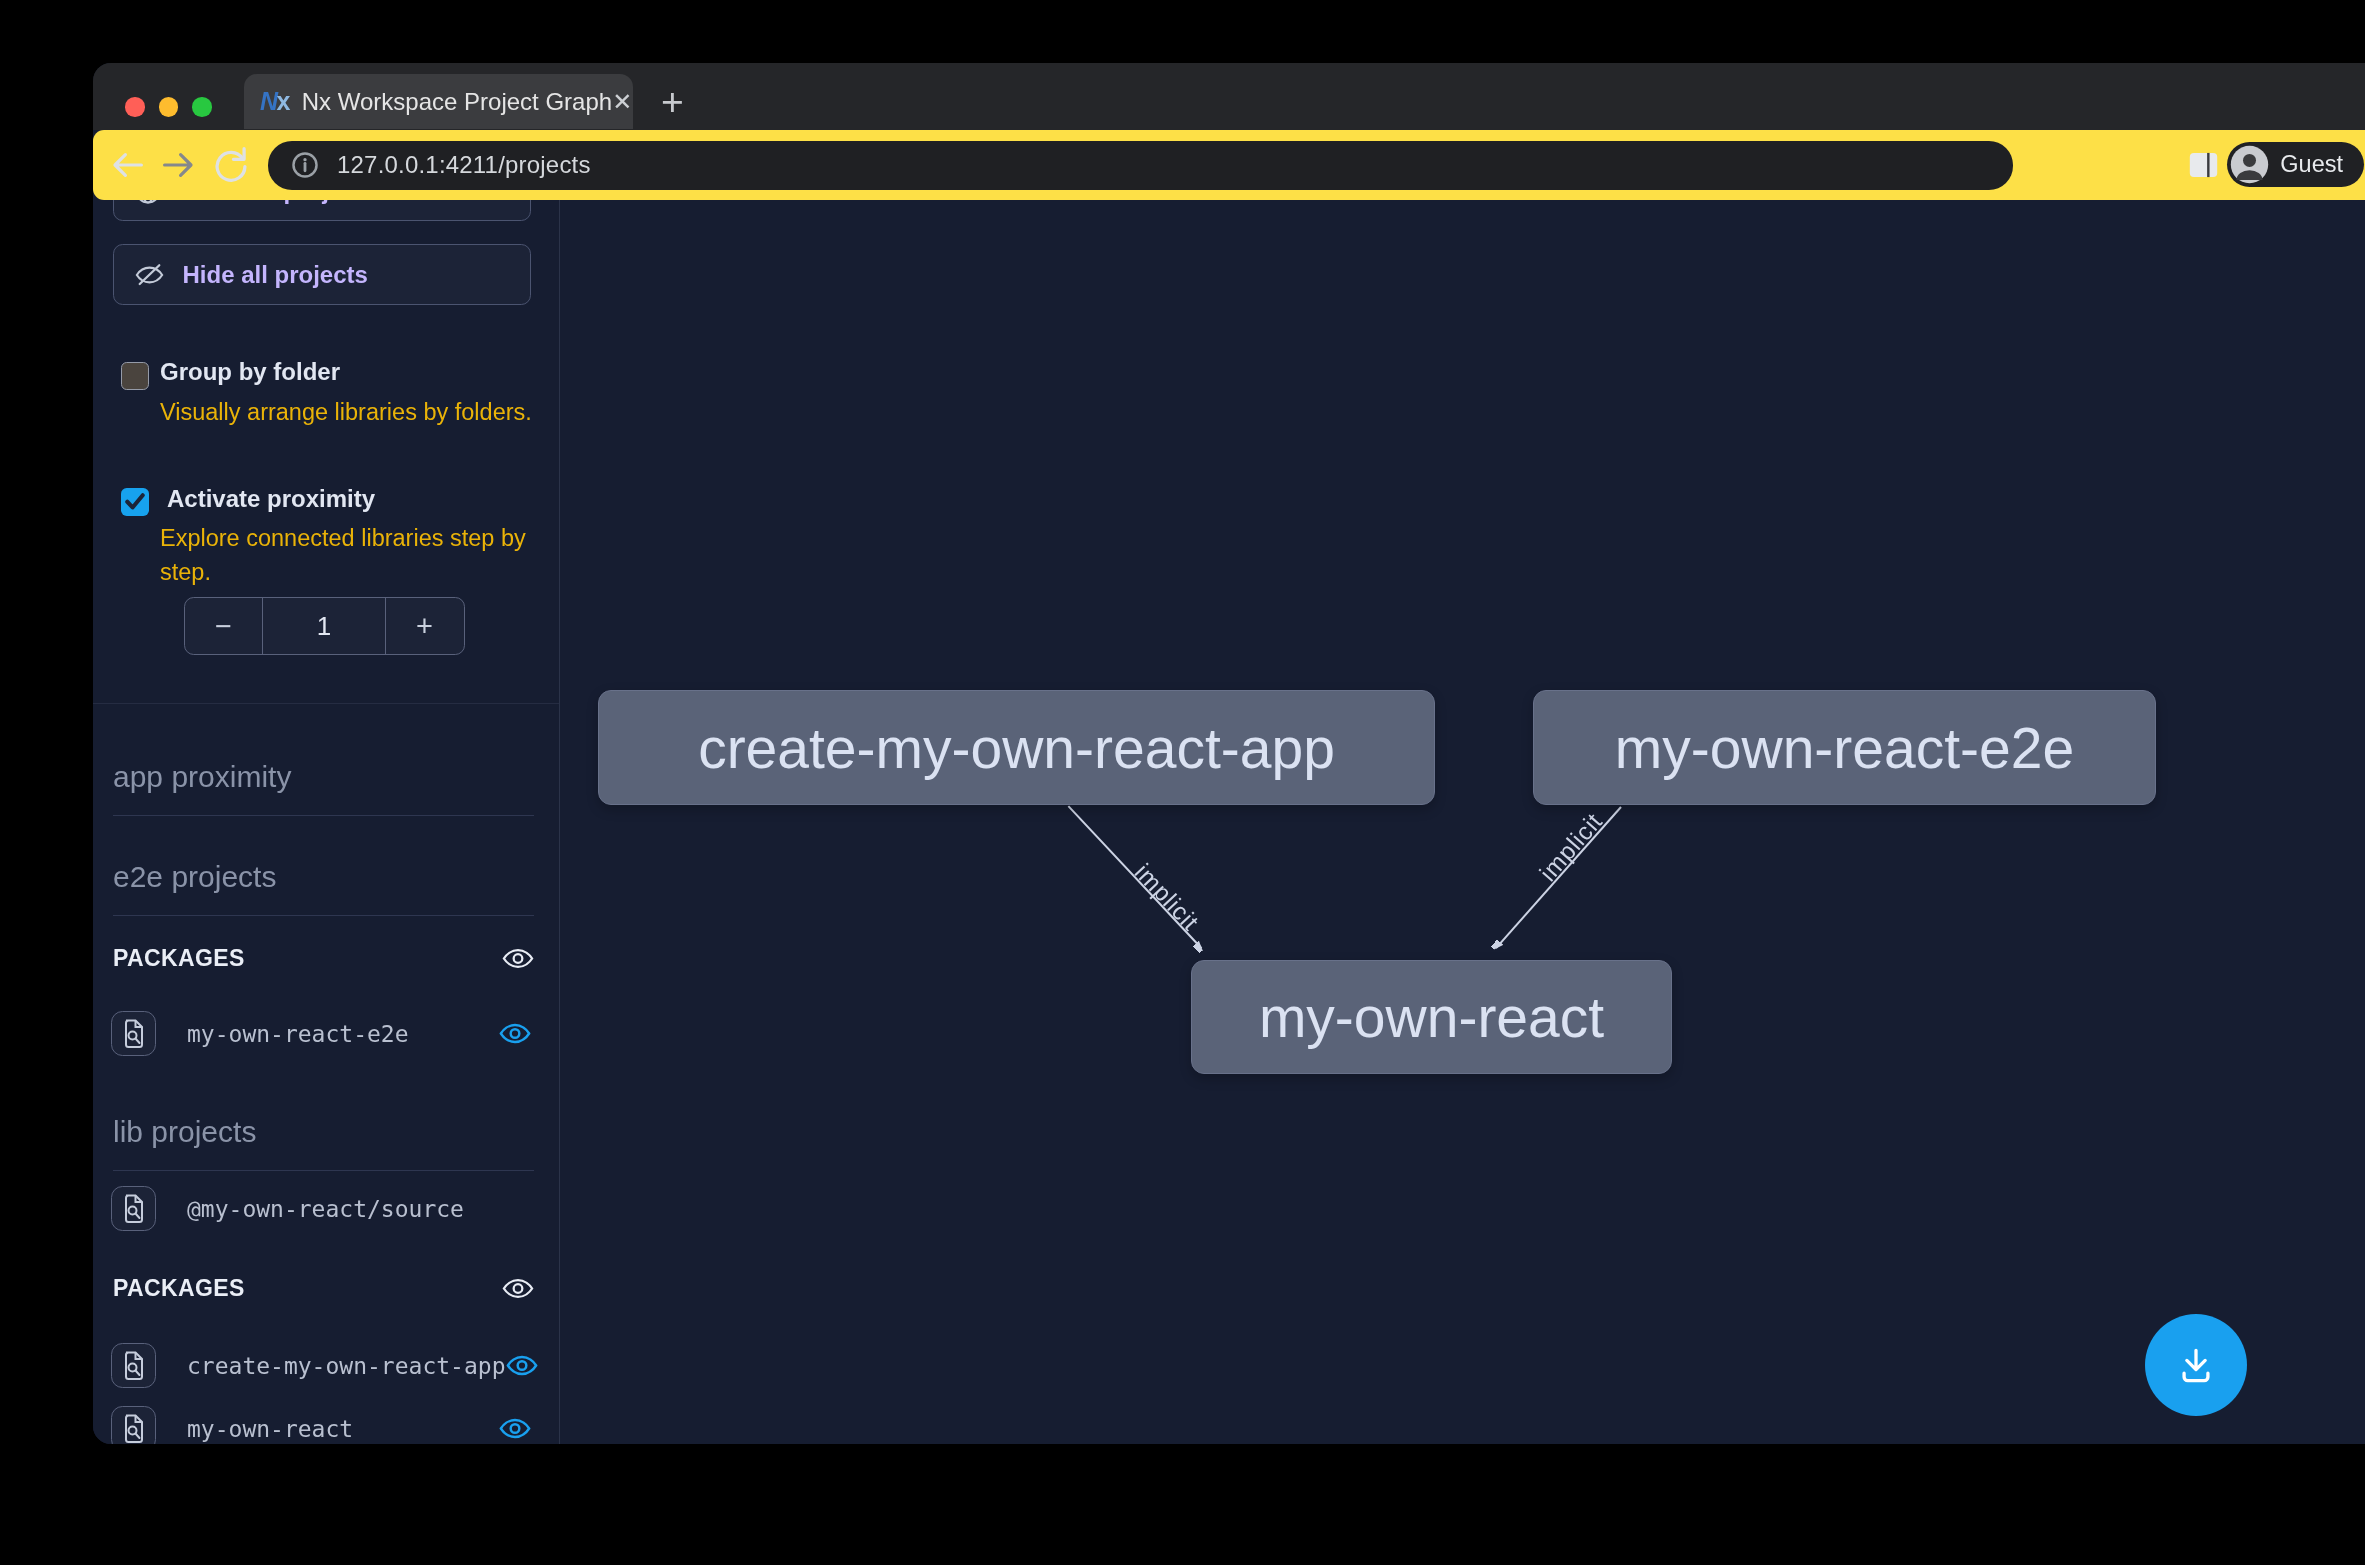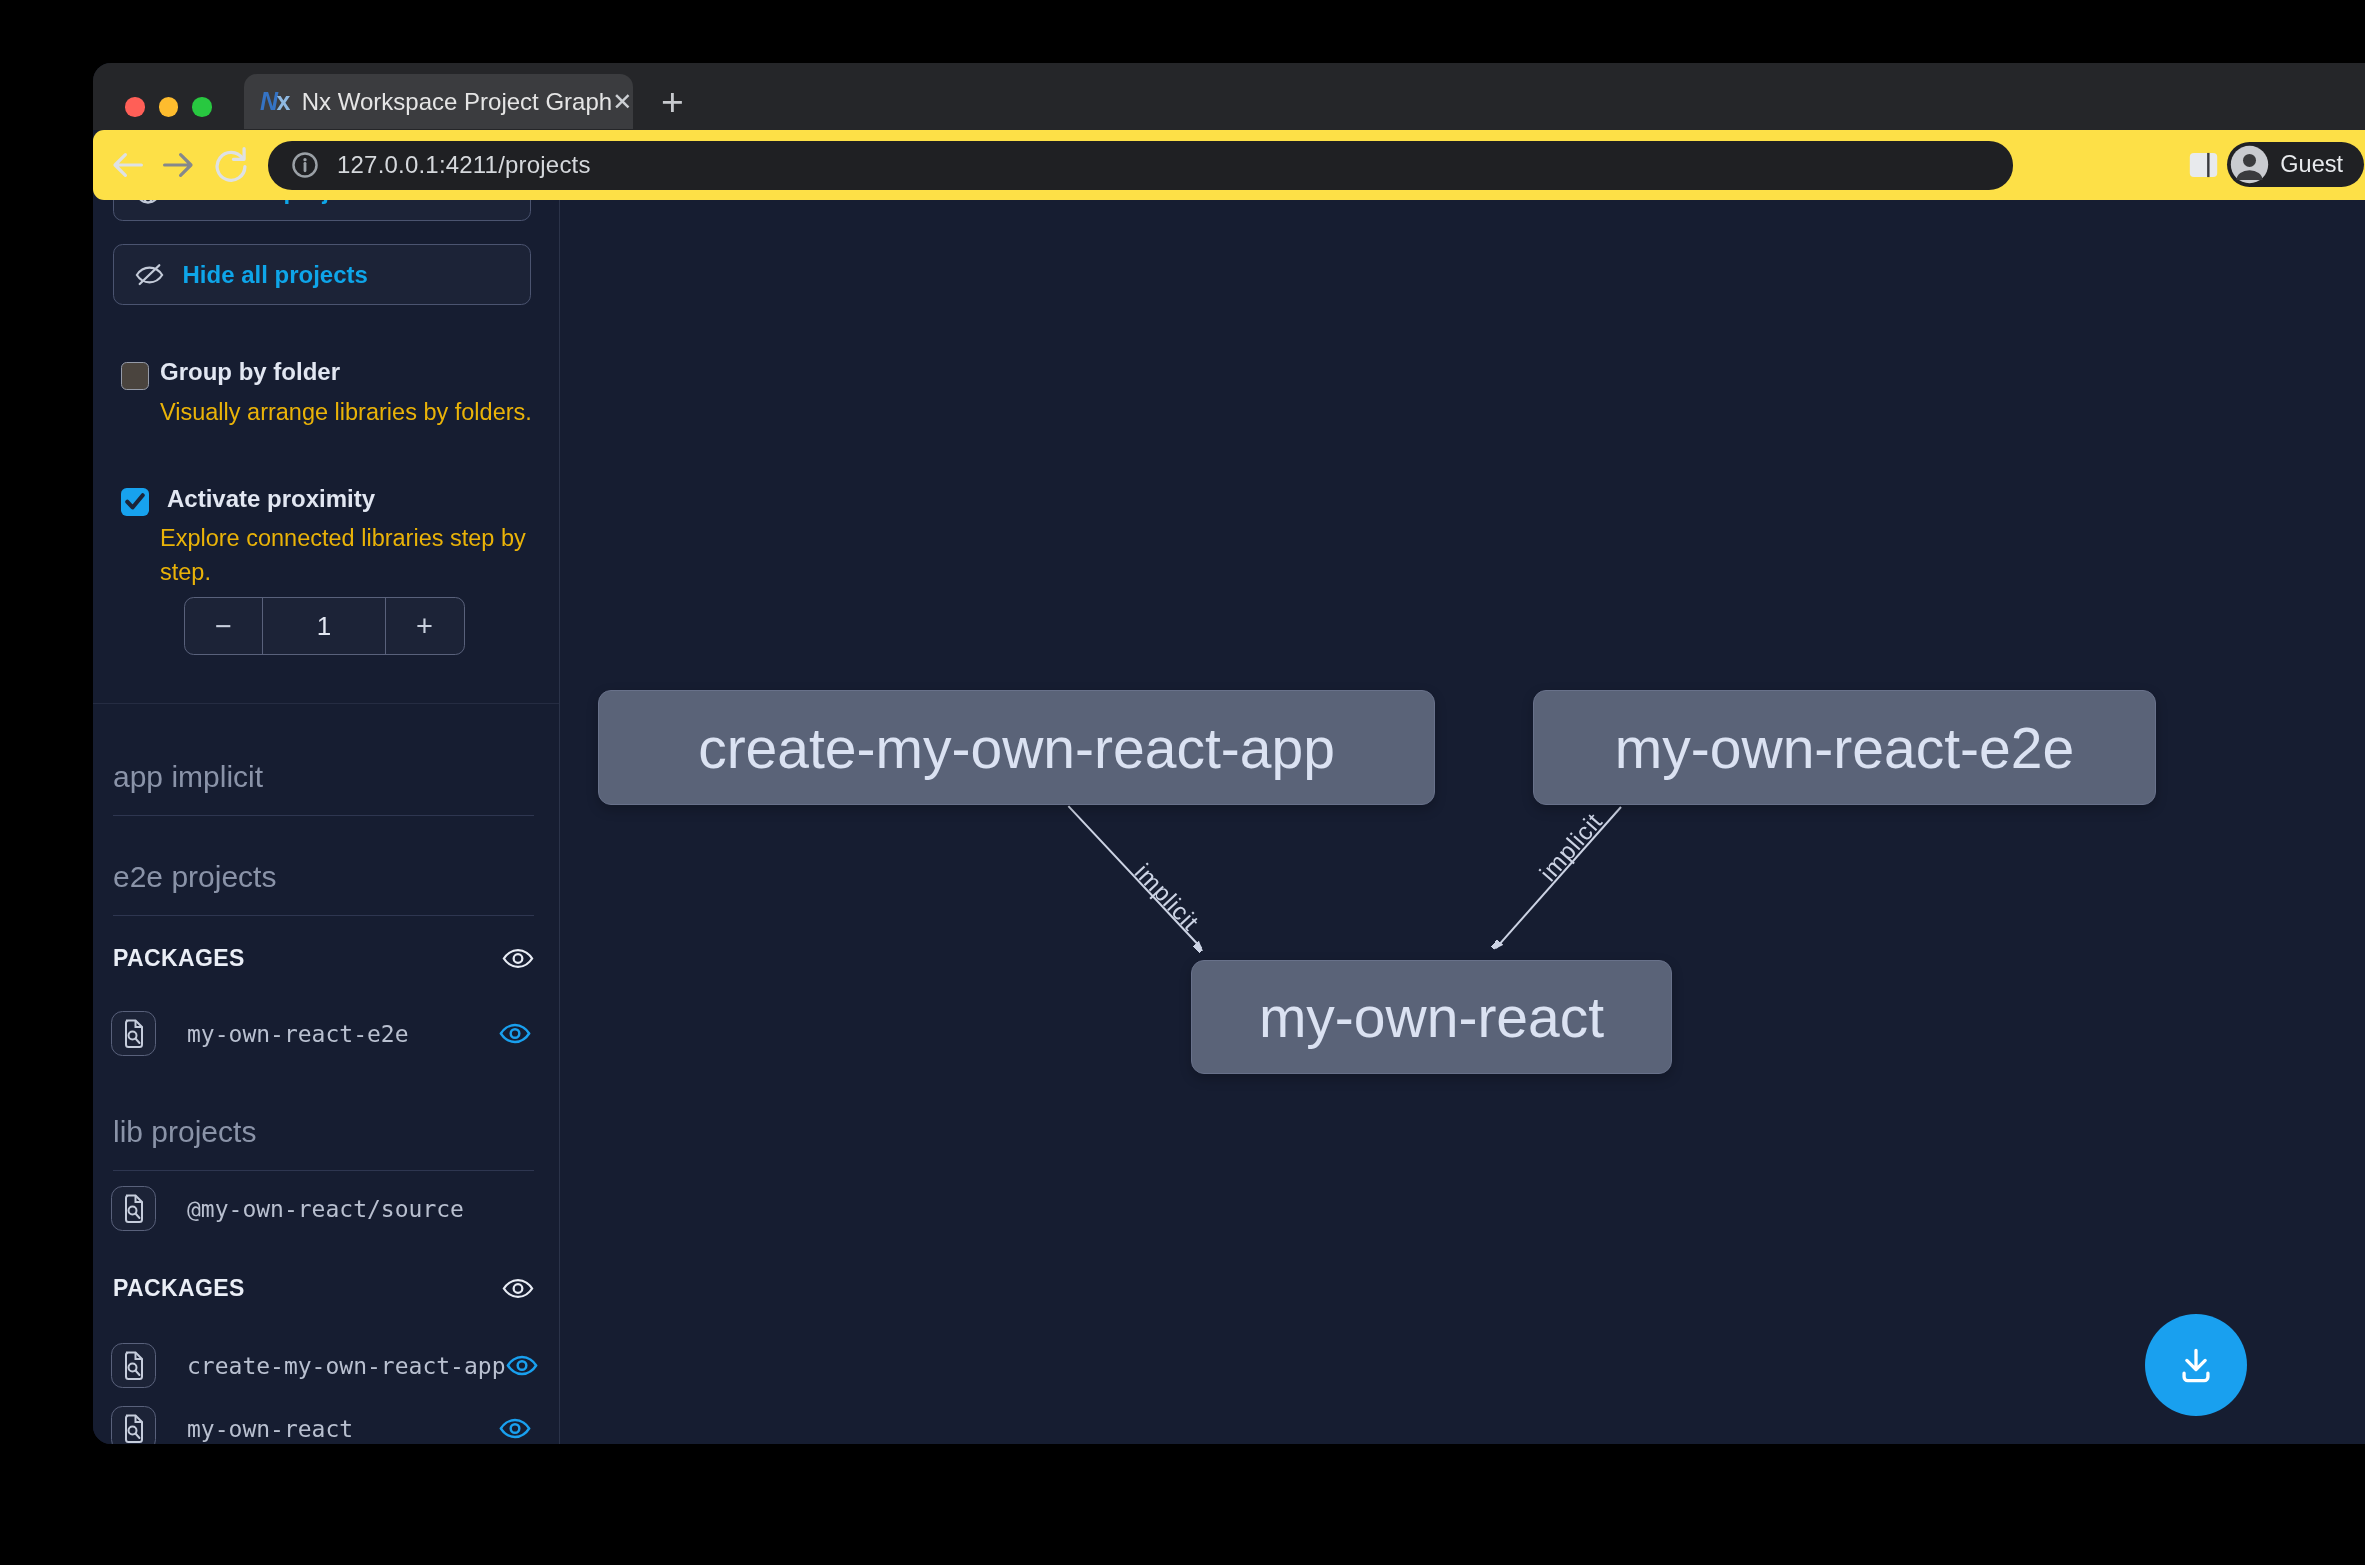--- a/index.html
+++ b/index.html
@@ -38,21 +38,21 @@
   .dots i { width:4.9px; height:4.9px; border-radius:50%; background:#dfe1e5; }
 
   
   .content { position:relative; height:1244px; background:#161d31; overflow:hidden; display:flex; }
   .sidebar { position:relative; width:467px; height:100%; border-right:1.6px solid #2b3349; overflow:hidden; }
   .canvas  { position:relative; flex:1; height:100%; }
 
   
   .sb-btn { position:absolute; left:20px; width:418px; height:61px; background:#1c2337;
             border:1.6px solid #4b5470; border-radius:9.7px; display:flex; align-items:center; padding:0 19.5px; gap:18px; }
-  .sb-btn span { font-size:24px; font-weight:600; color:#0ea5e9; }
+  .sb-btn span { font-size:24px; font-weight:600; color:#c4b5fd; }
   .checkbox { position:absolute; width:28px; height:28px; border-radius:5.7px; }
   .checkbox.unchecked { background:#4a443e; border:1.6px solid #959ba8; }
   .checkbox.checked { background:#17a2ee; display:flex; align-items:center; justify-content:center; }
   .cb-label { position:absolute; left:39px; font-size:24px; font-weight:700; color:#e2e7f2; white-space:nowrap; }
   .cb-desc  { position:absolute; left:39px; width:406px; font-size:23.5px; line-height:34px; color:#eab308; }
   .stepper { position:absolute; left:91px; top:397px; width:281px; height:58px;
              border:1.6px solid #59617b; border-radius:9.7px; background:#1c2337; display:flex; overflow:hidden; }
   .stepper .cell { display:flex; align-items:center; justify-content:center; color:#c9d0de; font-size:29px; }
   .stepper .dec { width:78px; border-right:1.6px solid #59617b; }
   .stepper .val { width:122px; color:#e2e7f2; font-size:26px; }
@@ -192,21 +192,21 @@
       <div class="cb-desc" style="left:67px; top:321px;">Explore connected libraries step by step.</div>
 
       <div class="stepper">
         <div class="cell dec">−</div>
         <div class="cell val">1</div>
         <div class="cell inc">+</div>
       </div>
 
       <div class="sb-divider" style="top:503px;"></div>
 
-      <div class="sb-h" style="top:560px;">app implicit</div>
+      <div class="sb-h" style="top:560px;">app proximity</div>
       <div class="sb-h" style="top:660px;">e2e projects</div>
 
       <div class="pk-h" style="top:745px;">
         <span>PACKAGES</span>
         <span class="eye-btn">
           <svg width="32" height="23" viewBox="0 0 34 24">
               <path d="M17 3 C10 3 4.5 8 2 12 C4.5 16 10 21 17 21 C24 21 29.5 16 32 12 C29.5 8 24 3 17 3 Z" fill="none" stroke="#e8ecf4" stroke-width="2.4"></path>
               <circle cx="17" cy="12" r="4.6" fill="none" stroke="#e8ecf4" stroke-width="2.4"></circle>
             </svg>
         </span>

